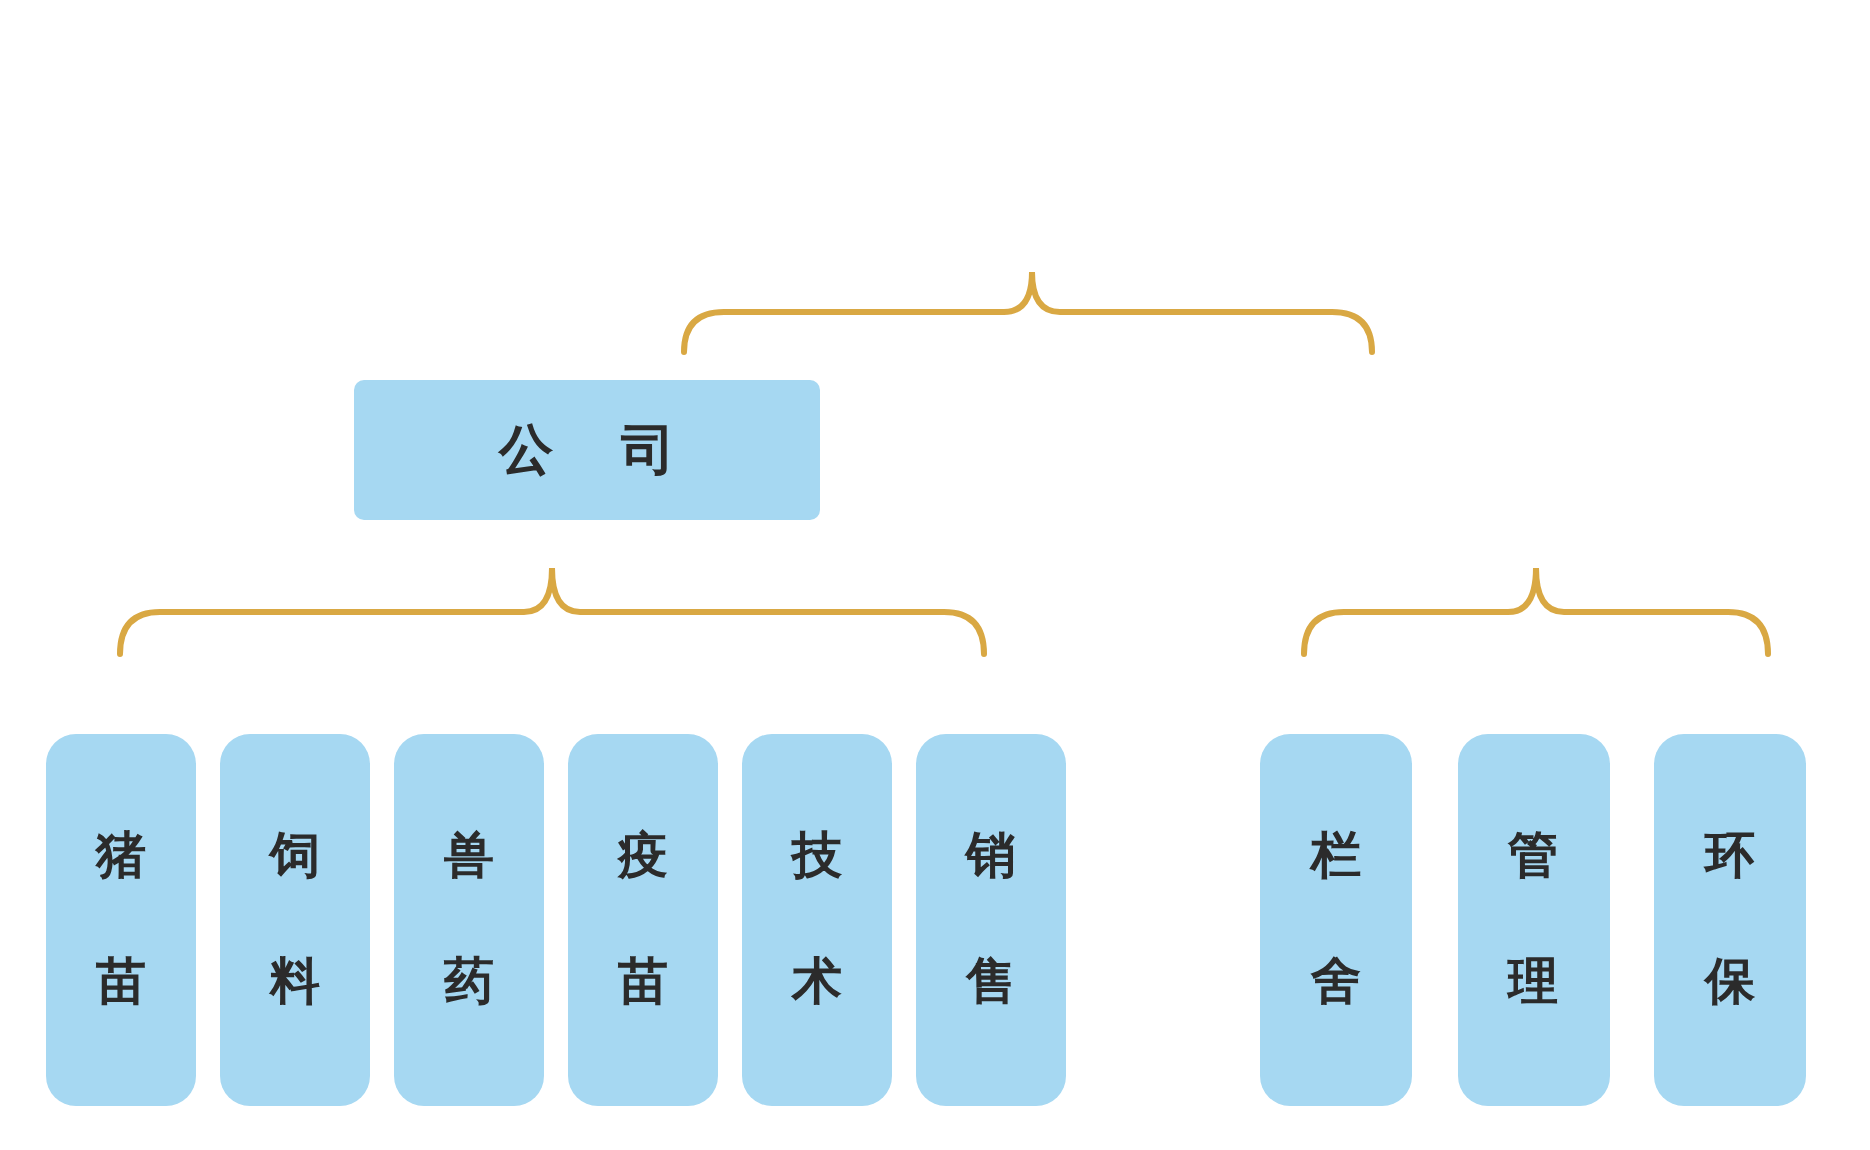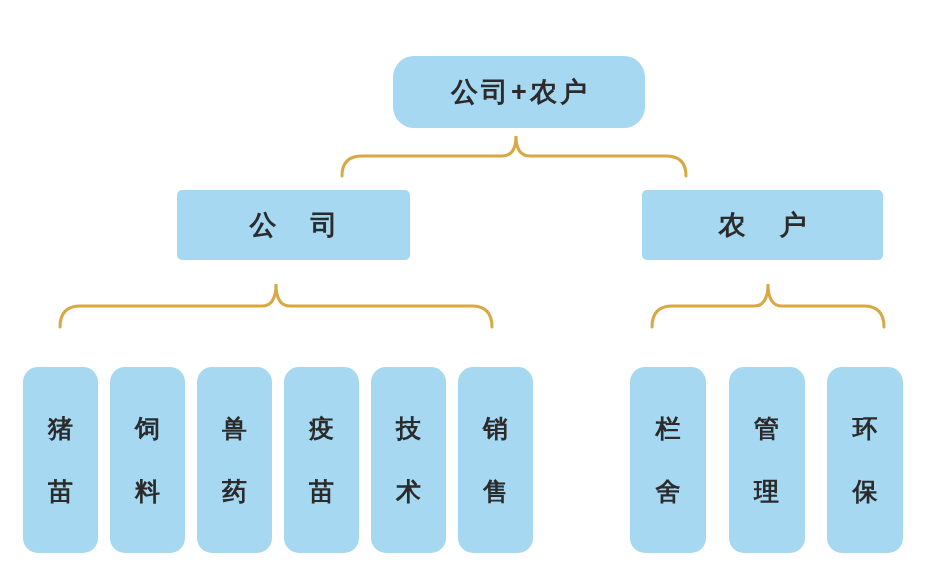--- a/index.html
+++ b/index.html
@@ -41,33 +41,27 @@
   .leaf-label{
     white-space:pre-line;text-align:center;
     font-size:25px;font-weight:700;line-height:63px;color:var(--label-text);
   }
 </style>
 </head>
 <body>
 
 <div class="canvas">
 
-  <div class="node node-root">
-    <span class="node-label">公司+农户</span>
-  </div>
 
   <svg class="brace brace-top" width="352" height="48" viewBox="0 0 352 48" aria-hidden="true">
     <path d="M 4,45 Q 4,25 24,25 L 164,25 Q 178,25 178,5 Q 178,25 192,25 L 328,25 Q 348,25 348,45" fill="none" stroke="currentColor" stroke-width="3" stroke-linecap="round"></path>
   </svg>
 
   <div class="node node-branch branch-left">
     <span class="node-label">公司</span>
-  </div>
-  <div class="node node-branch branch-right">
-    <span class="node-label">农户</span>
   </div>
 
   <svg class="brace brace-left" width="440" height="50" viewBox="0 0 440 50" aria-hidden="true">
     <path d="M 4,47 Q 4,26 24,26 L 206,26 Q 220,26 220,4 Q 220,26 234,26 L 416,26 Q 436,26 436,47" fill="none" stroke="currentColor" stroke-width="3" stroke-linecap="round"></path>
   </svg>
 
   <svg class="brace brace-right" width="240" height="50" viewBox="0 0 240 50" aria-hidden="true">
     <path d="M 4,47 Q 4,26 24,26 L 106,26 Q 120,26 120,4 Q 120,26 134,26 L 216,26 Q 236,26 236,47" fill="none" stroke="currentColor" stroke-width="3" stroke-linecap="round"></path>
   </svg>
 

